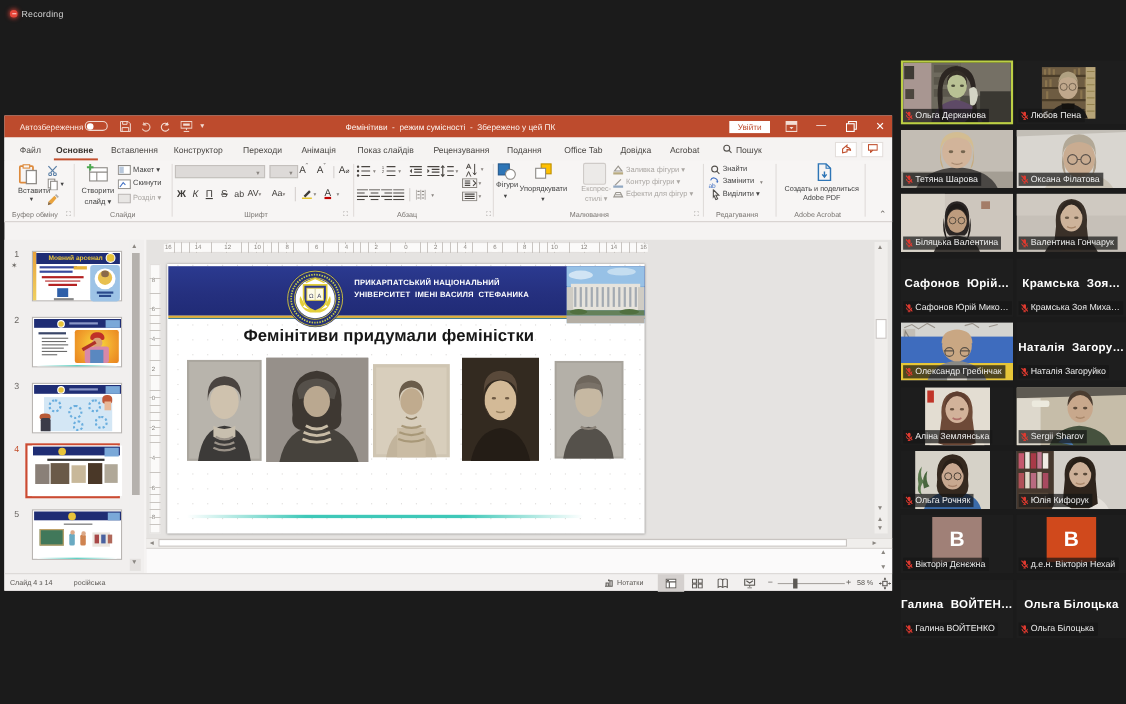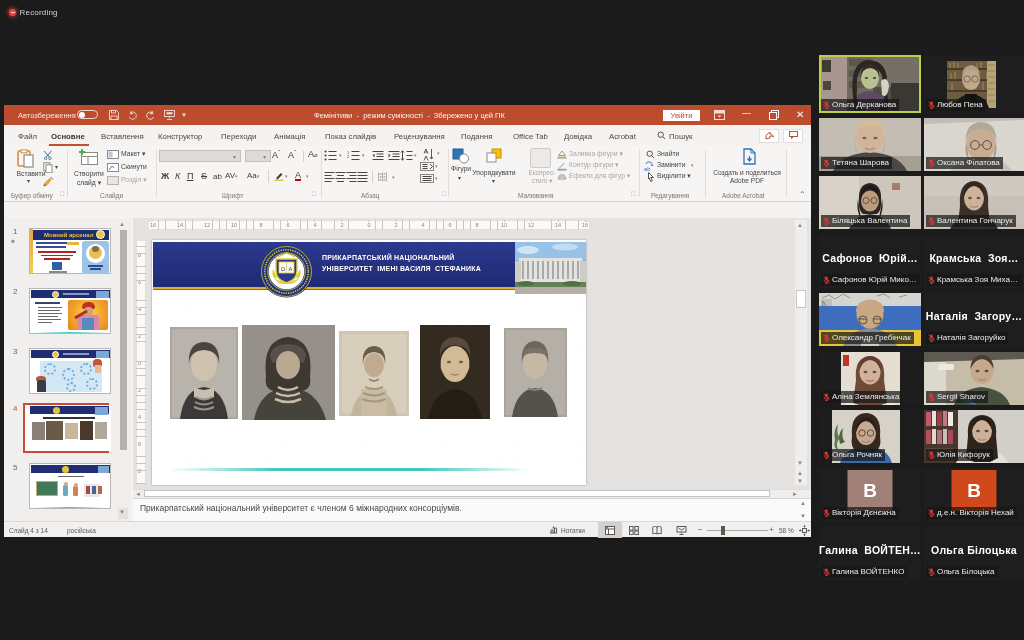--- a/index.html
+++ b/index.html
@@ -488,20 +488,21 @@
             <rect x="52" y="19" width="2" height="18"></rect>
             <rect x="57" y="19" width="2" height="18"></rect>
             <rect x="62" y="19" width="2" height="18"></rect>
         </g>
         <rect x="0" y="40" width="71" height="5" fill="#64815a"></rect>
         <ellipse cx="11" cy="41.5" rx="8" ry="2.5" fill="#51703f"></ellipse>
         <ellipse cx="57" cy="41.5" rx="9" ry="2.5" fill="#51703f"></ellipse>
         <rect x="0" y="45" width="71" height="7" fill="#b4aea4"></rect>
       </svg>
 
+      <div class="abs" style="left:0;top:57px;width:403px;text-align:center;font-size:15.2px;font-weight:bold;color:#171717;letter-spacing:.1px;">Фемінітиви придумали феміністки</div>
 
       <svg class="abs" style="left:18px;top:87px" width="68" height="92" viewBox="0 0 68 92">
         <rect width="68" height="92" fill="#aaa69e"></rect>
         <rect x="2" y="2" width="64" height="88" fill="#b8b4ac"></rect>
         <path d="M10 92 Q14 62 34 60 Q54 62 58 92z" fill="#3c3a38"></path>
         <ellipse cx="34" cy="38" rx="13" ry="16" fill="#cfc2ae"></ellipse>
         <path d="M19 38 Q17 16 34 15 Q51 16 49 38 Q49 24 34 23 Q19 24 19 38z" fill="#4a4440"></path>
         <path d="M24 60 Q34 66 44 60 L44 70 Q34 76 24 70z" fill="#c8bfae"></path>
         <path d="M26 70q8 5 16 0M25 75q9 5 18 0M24 80q10 5 20 0" stroke="#9a9288" stroke-width="2" fill="none"></path>
       </svg>
@@ -553,21 +554,20 @@
     <div class="abs" style="left:664px;top:242px;font-size:6px;color:#8a8681;">▼</div>
     <div class="abs" style="left:664px;top:252px;font-size:6px;color:#8a8681;">▲</div>
     <div class="abs" style="left:664px;top:260px;font-size:6px;color:#8a8681;">▼</div>
 
     <div class="abs" style="left:0px;top:271px;width:678px;height:9px;background:#f0eeec;border-top:1px solid #e0ddda;"></div>
     <div class="abs" style="left:2px;top:272.5px;font-size:6px;color:#8a8681;">◄</div>
     <div class="abs" style="left:11px;top:272px;width:626px;height:7px;background:#fff;border:1px solid #c8c4c1;"></div>
     <div class="abs" style="left:659px;top:272.5px;font-size:6px;color:#8a8681;">►</div>
 
     <div class="abs" style="left:0;top:280px;width:678px;height:23px;background:#fbfafa;border-top:1px solid #d8d4d2;"></div>
-    <div class="abs" style="left:7px;top:285px;font-size:8.5px;color:#4a4846;">Прикарпатський національний університет є членом 6 міжнародних консорціумів.</div>
     <div class="abs" style="left:667px;top:282px;font-size:6px;color:#8a8681;">▲</div>
     <div class="abs" style="left:667px;top:295px;font-size:6px;color:#8a8681;">▼</div>
   </div>
 
   <div id="statusbar">
     <div class="abs" style="left:5px;top:4.5px;">Слайд 4 з 14</div>
     <div class="abs" style="left:63px;top:4.5px;">російська</div>
     <svg class="abs" style="left:545px;top:4px" width="9" height="8" viewBox="0 0 9 8">
         <path d="M1 7h7M2 7V4h2v3M5.5 7V2h2v5" fill="none" stroke="#5c5955"></path>
         <path d="M4.5 0.5v2M3.7 1.7h1.6" stroke="#5c5955"></path>

